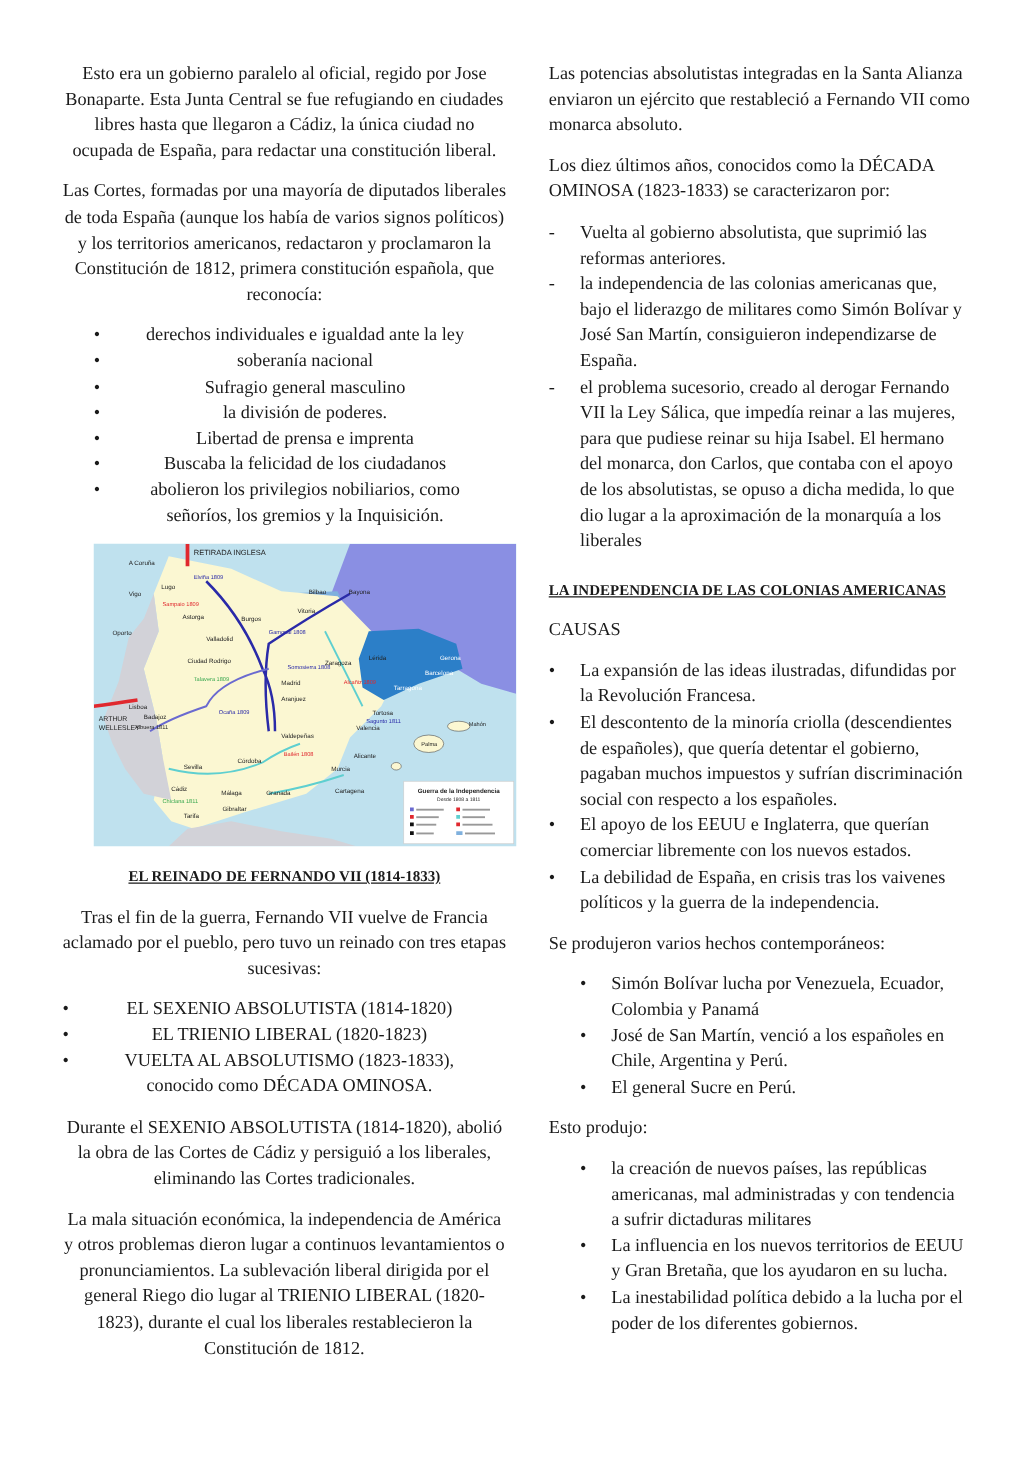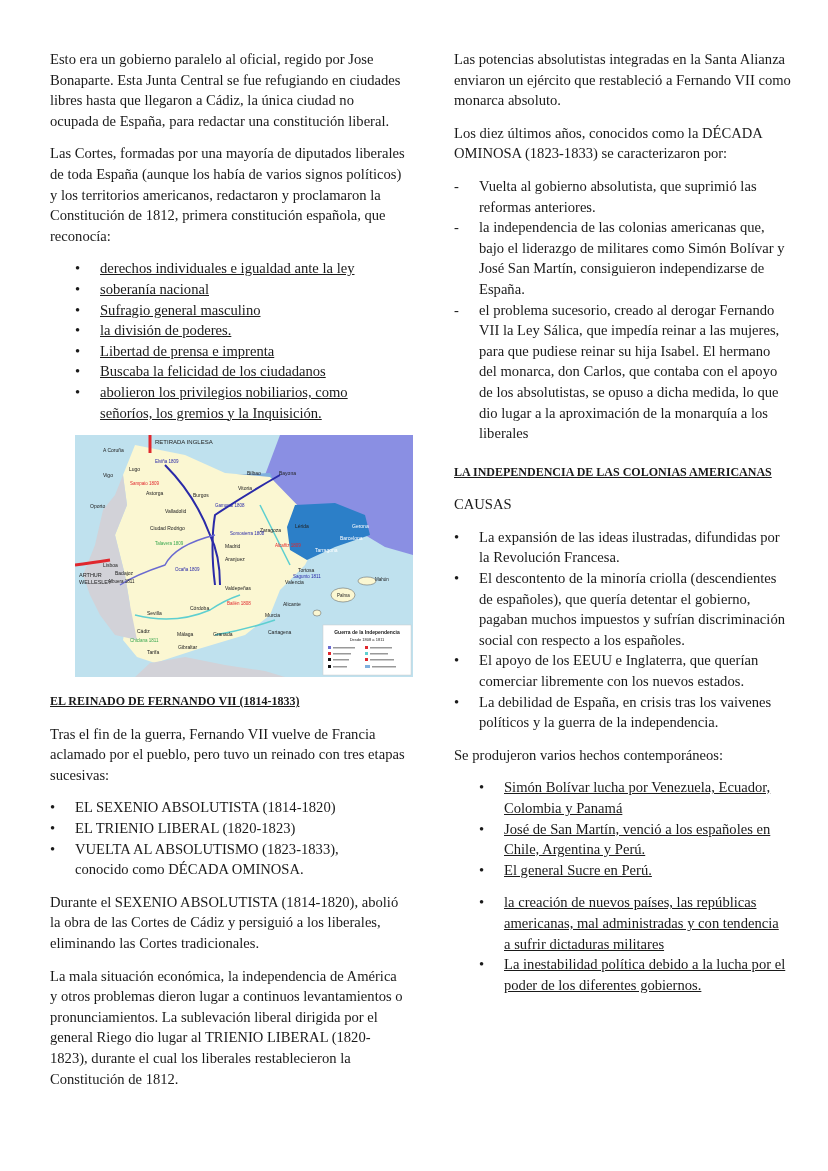--- a/index.html
+++ b/index.html
@@ -1,27 +1,27 @@
 <!DOCTYPE html>
 <html><head>
 <meta charset="utf-8">
 <style>
   html, body { margin:0; padding:0; background:#ffffff; }
   body { width:828px; height:1171px; position:relative; overflow:hidden;
          font-family:"Liberation Serif", "DejaVu Serif", serif; color:#1a1a1a;
          font-size:14.6px; line-height:20.6px; }
   .col { position:absolute; top:49px; }
-  .col-left { left:50px; width:355px; }
-  .col-right { left:454px; width:350px; }
+  .col-left { left:50px; width:355px;text-align:center; }
+  .col-right { left:439px; width:350px; }
   p { margin:0 0 12px 0; }
   .heading { font-weight:bold; text-decoration:underline; margin:0 0 12px 0; font-size:12px; }
   ul { margin:0 17px 12px 0; padding:0; list-style:none; }
   ul li { position:relative; }
   
-  .ul-indent li { padding-left:50px;text-decoration:underline; }
+  .ul-indent li { padding-left:50px; }
   .ul-indent li::before { content:"•"; position:absolute; left:25px; top:0; }
   
   .ul-flush li { padding-left:25px; }
   .ul-flush li::before { content:"•"; position:absolute; left:0; top:0; }
   
   .ul-dash li { padding-left:25px; }
   .ul-dash li::before { content:"-"; position:absolute; left:0; top:0; }
   .map { position:relative; width:338px; height:242px; margin:4px 0 14px 25px; overflow:hidden; background:#bfe1ee; }
   .map svg { display:block; }
   .plain-label { margin:0 0 12px 0; }
@@ -180,18 +180,20 @@
   </ul>
 
   <p>Se produjeron varios hechos contemporáneos:</p>
 
   <ul class="ul-indent">
     <li>Simón Bolívar lucha por Venezuela, Ecuador, Colombia y Panamá</li>
     <li>José de San Martín, venció a los españoles en Chile, Argentina y Perú.</li>
     <li>El general Sucre en Perú.</li>
   </ul>
 
+  <p>Esto produjo:</p>
 
   <ul class="ul-indent">
     <li>la creación de nuevos países, las repúblicas americanas, mal administradas y con tendencia a sufrir dictaduras militares</li>
+    <li>La influencia en los nuevos territorios de EEUU y Gran Bretaña, que los ayudaron en su lucha.</li>
     <li>La inestabilidad política debido a la lucha por el poder de los diferentes gobiernos.</li>
   </ul>
 </div>
 
 </body></html>

